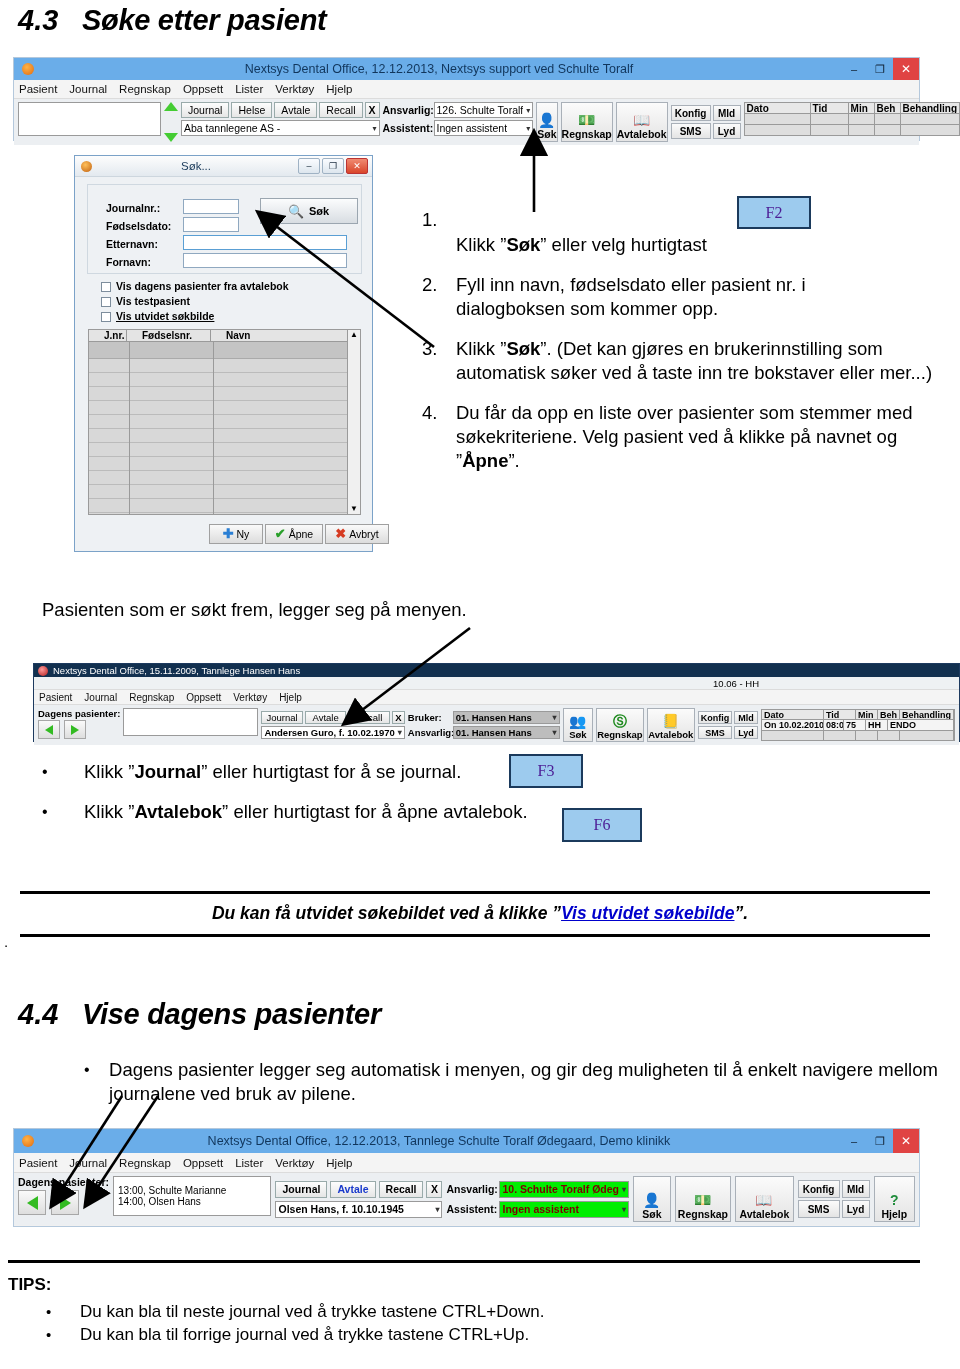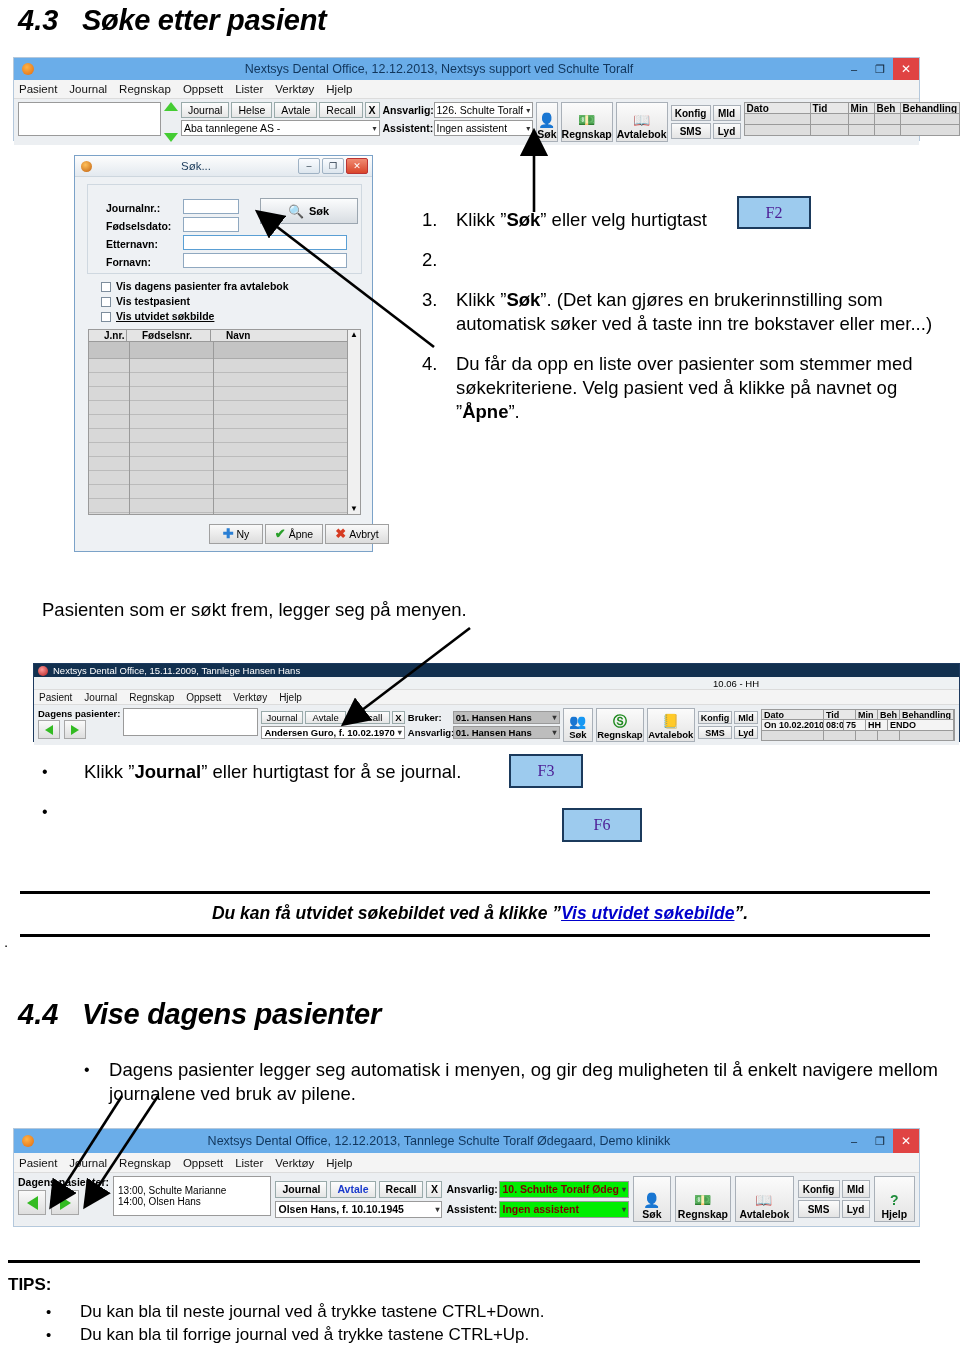--- a/index.html
+++ b/index.html
@@ -279,25 +279,26 @@
                 border:1px solid #a0a0a0;display:flex;align-items:center;justify-content:center;gap:3px;">
       <span style="color:#d63b22;font-weight:bold;font-size:13px;line-height:12px;">✖</span>
       <span style="font-size:10.5px;">Avbryt</span>
     </div>
   </div>
 
   <div style="position:absolute;left:422px;top:208px;width:520px;">
 
     <div style="display:flex;margin-bottom:16px;">
       <div class="body-text" style="width:34px;">1.</div>
-      <div class="body-text" style="flex:1;"><span>Klikk ”</span><span class="bold">Søk</span><span>” eller velg hurtigtast </span></div>
+      <div class="body-text" style="flex:1;margin-top:25px;"><span>Klikk ”</span><span class="bold">Søk</span><span>” eller velg hurtigtast </span></div>
     </div>
 
     <div style="display:flex;margin-bottom:16px;">
       <div class="body-text" style="width:34px;">2.</div>
+      <div class="body-text" style="flex:1;max-width:430px;">Fyll inn navn, fødselsdato eller pasient nr. i dialogboksen som kommer opp.</div>
     </div>
 
     <div style="display:flex;margin-bottom:16px;">
       <div class="body-text" style="width:34px;">3.</div>
       <div class="body-text" style="flex:1;max-width:500px;"><span>Klikk ”</span><span class="bold">Søk</span><span>”. (Det kan gjøres en brukerinnstilling som automatisk søker ved å taste inn tre bokstaver eller mer...)</span></div>
     </div>
 
     <div style="display:flex;">
       <div class="body-text" style="width:34px;">4.</div>
       <div class="body-text" style="flex:1;max-width:490px;"><span>Du får da opp en liste over pasienter som stemmer med søkekriteriene. Velg pasient ved å klikke på navnet og  ”</span><span class="bold">Åpne</span><span>”.</span></div>
@@ -409,20 +410,21 @@
     </div>
   </div>
 
   <div style="position:absolute;left:42px;top:760px;width:680px;">
     <div style="display:flex;align-items:flex-start;margin-bottom:16px;">
       <div style="width:42px;text-align:left;font-size:16px;line-height:24px;">•</div>
       <div class="body-text"><span>Klikk ”</span><span class="bold">Journal</span><span>” eller hurtigtast for å se journal.</span></div>
     </div>
     <div style="display:flex;align-items:flex-start;">
       <div style="width:42px;text-align:left;font-size:16px;line-height:24px;">•</div>
+      <div class="body-text"><span>Klikk ”</span><span class="bold">Avtalebok</span><span>” eller hurtigtast for å åpne avtalebok.</span></div>
     </div>
   </div>
 
   <div class="keycap" style="left:509px;top:754px;width:70px;height:30px;">F3</div>
   <div class="keycap" style="left:562px;top:808px;width:76px;height:30px;">F6</div>
 
   <div class="rule" style="left:20px;top:891px;width:910px;height:3px;"></div>
   <div style="position:absolute;left:0;top:903px;width:960px;text-align:center;font-size:17.5px;font-weight:bold;font-style:italic;"><span>Du kan få utvidet søkebildet ved å klikke ”</span><span class="lnk">Vis utvidet søkebilde</span><span>”.</span></div>
   <div class="rule" style="left:20px;top:934px;width:910px;height:3px;"></div>
   <div style="position:absolute;left:4px;top:933px;font-size:15px;">.</div>

